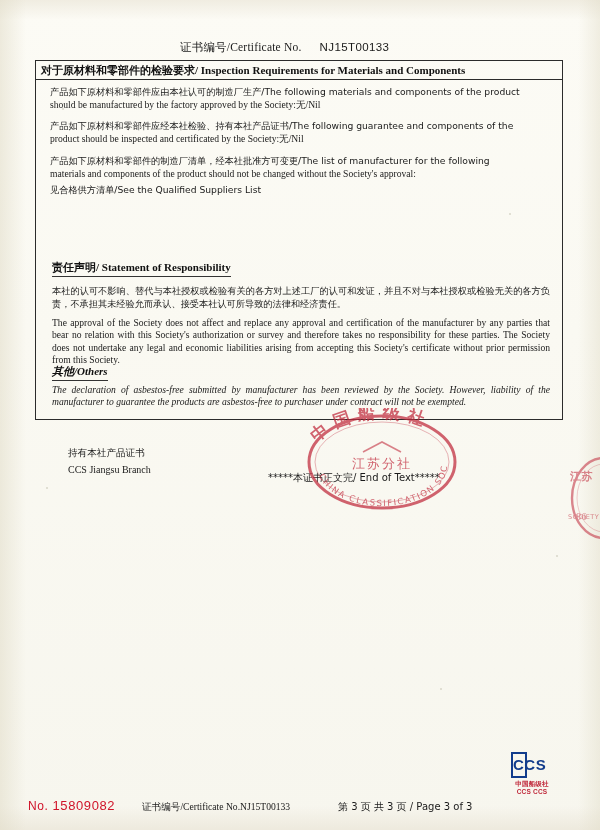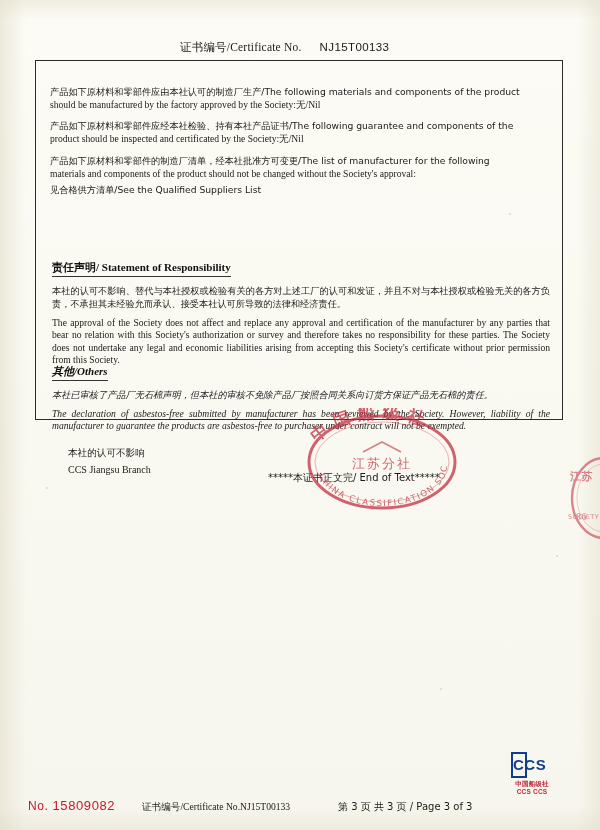--- a/index.html
+++ b/index.html
@@ -279,20 +279,23 @@
   <div class="speck" style="left:46px;top:487px;width:2px;height:2px;"></div>
 
   <div class="content">
 
     <div class="cert-header">
       <span>证书编号/Certificate No.</span><span class="num">NJ15T00133</span>
     </div>
 
     <div class="frame">
 
+      <div class="frame-title-row">
+        <div class="frame-title">对于原材料和零部件的检验要求/  Inspection Requirements for Materials and Components</div>
+      </div>
 
       <div id="inspection-body">
         <div class="block">
           <p class="para cn">产品如下原材料和零部件应由本社认可的制造厂生产/The following materials and components of the product</p>
           <p class="para en" style="margin-top:-6px;">should be manufactured by the factory approved by the Society:无/Nil</p>
         </div>
         <div class="block">
           <p class="para cn">产品如下原材料和零部件应经本社检验、持有本社产品证书/The following guarantee and components of the</p>
           <p class="para en" style="margin-top:-6px;">product should be inspected and certificated by the Society:无/Nil</p>
         </div>
@@ -307,29 +310,28 @@
         <div class="inner">
           <div class="sec-head">责任声明/ Statement of Responsibility</div>
           <p class="para cn" style="margin-top:4px;">本社的认可不影响、替代与本社授权或检验有关的各方对上述工厂的认可和发证，并且不对与本社授权或检验无关的各方负责，不承担其未经验允而承认、接受本社认可所导致的法律和经济责任。</p>
           <p class="para en">The approval of the Society does not affect and replace any approval and certification of the manufacturer by any parties that bear no relation with this Society's authorization or survey and therefore takes no responsibility for these parties. The Society does not undertake any legal and economic liabilities arising from accepting this Society's certificate without prior permission from this Society.</p>
         </div>
       </div>
 
       <div class="sec" id="others">
         <div class="inner">
           <div class="sec-head">其他/Others</div>
-          <p class="para cn" style="margin-top:4px;">本社已审核了产品厂无石棉声明，但本社的审核不免除产品厂按照合同关系向订货方保证产品无石棉的责任。</p>
           <p class="para en">The declaration of asbestos-free submitted by manufacturer has been reviewed by the Society. However, liability of the manufacturer to guarantee the products are asbestos-free to purchaser under contract will not be exempted.</p>
         </div>
       </div>
 
     </div>
 
     <div class="branch">
-      <div class="cn">本社的认可不影响</div>
+      <div class="cn">持有本社产品证书</div>
       <div>CCS Jiangsu Branch</div>
     </div>
 
     <div class="end-of-text">*****本证书正文完/ End of Text*****</div>
 
   </div>
 
   <div class="seal">
     <svg width="178" height="108" viewBox="0 0 178 108" xmlns="http://www.w3.org/2000/svg">
       <defs>

